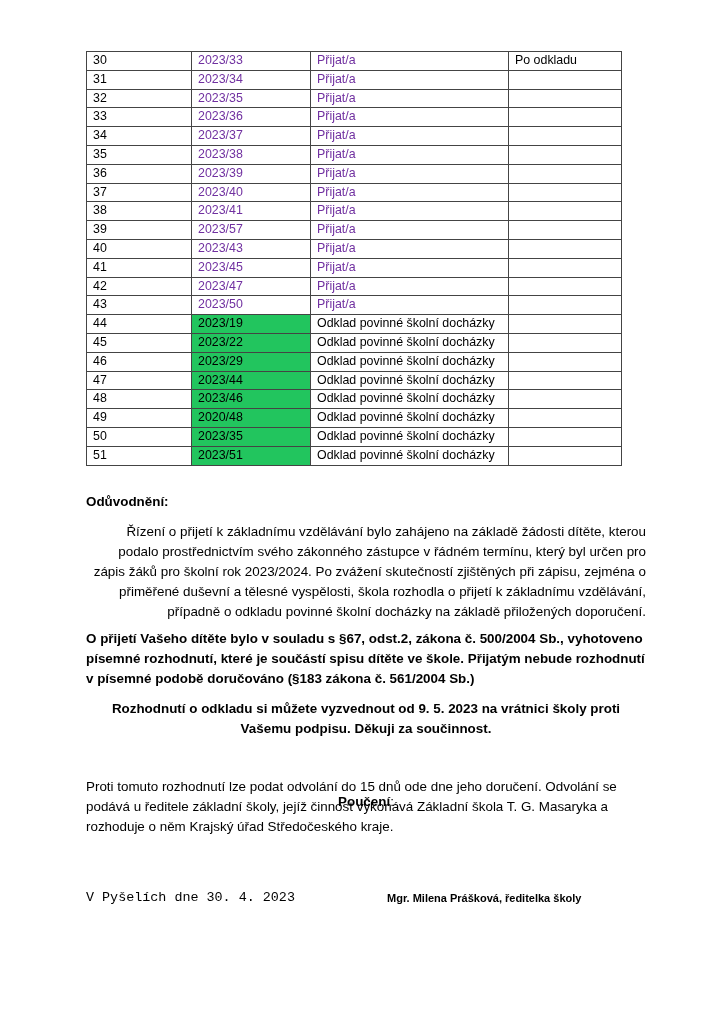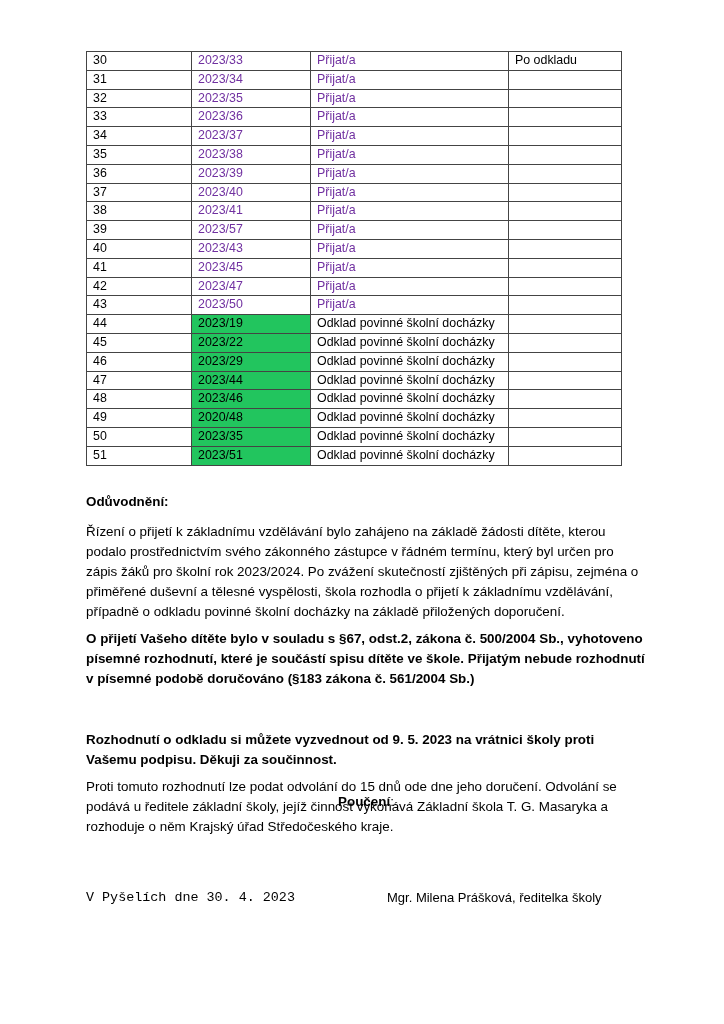--- a/index.html
+++ b/index.html
@@ -28,27 +28,27 @@
     col.c3 { width: 198px; }
     col.c4 { width: 113px; }
     td.accepted { color: #7030a0; margin-left: 32px; }
     td.hl { background: #22c55e; }
     .txt {
       position: absolute; left: 86px; width: 560px;
       font-size: 13.4px; line-height: 20px;
     }
     .bold { font-weight: bold; }
     #heading1 { top: 492px; }
-    #para1 { top: 522px; }
+    #para1 { top: 522px; text-align: right; }
     #para2 { top: 629px; }
-    #para3 { top: 730px; }
+    #para3 { top: 699px; text-align: center; }
     #heading2 { top: 792px; text-align: center; }
     #para4 { top: 777px; }
     #place-date { position: absolute; left: 86px; top: 888px; font-size: 13.4px; line-height: 20px; font-family: Liberation Mono, monospace; }
-    #signature { position: absolute; left: 387px; top: 888px; font-size: 13px; line-height: 20px; }
+    #signature { position: absolute; left: 387px; top: 888px; font-size: 11px; line-height: 20px; font-weight: bold; }
   </style>
 </head>
 <body>
 
 <div class="page">
   <table class="results">
     <colgroup>
       <col class="c1">
         <col class="c2">
         <col class="c3">

